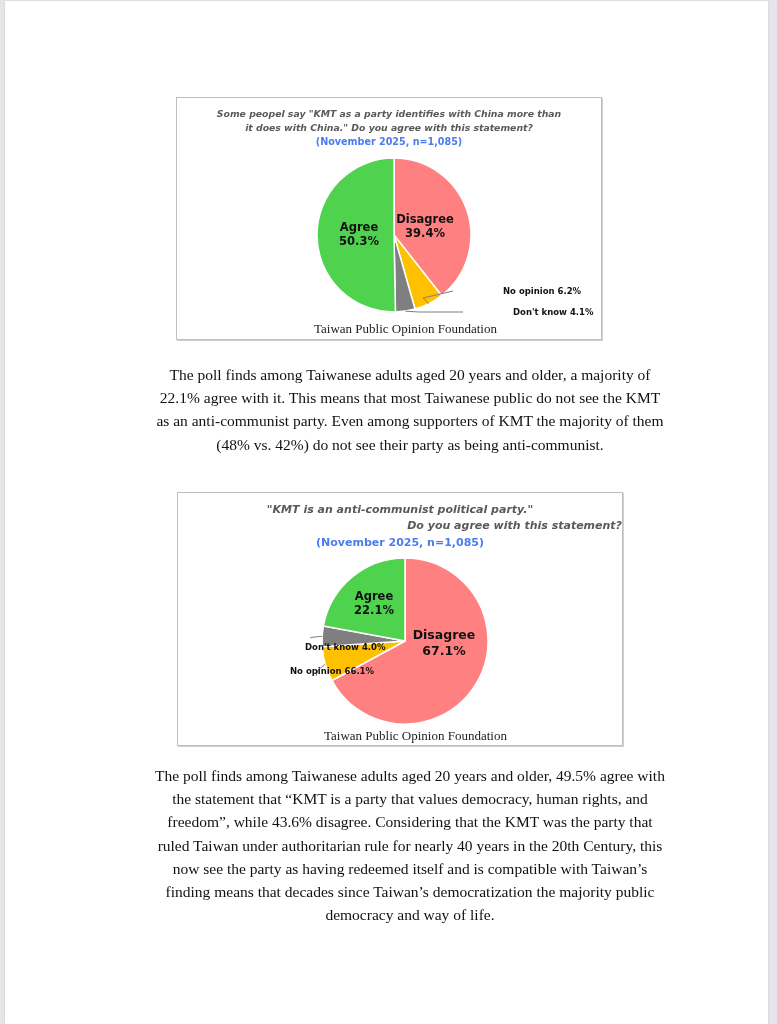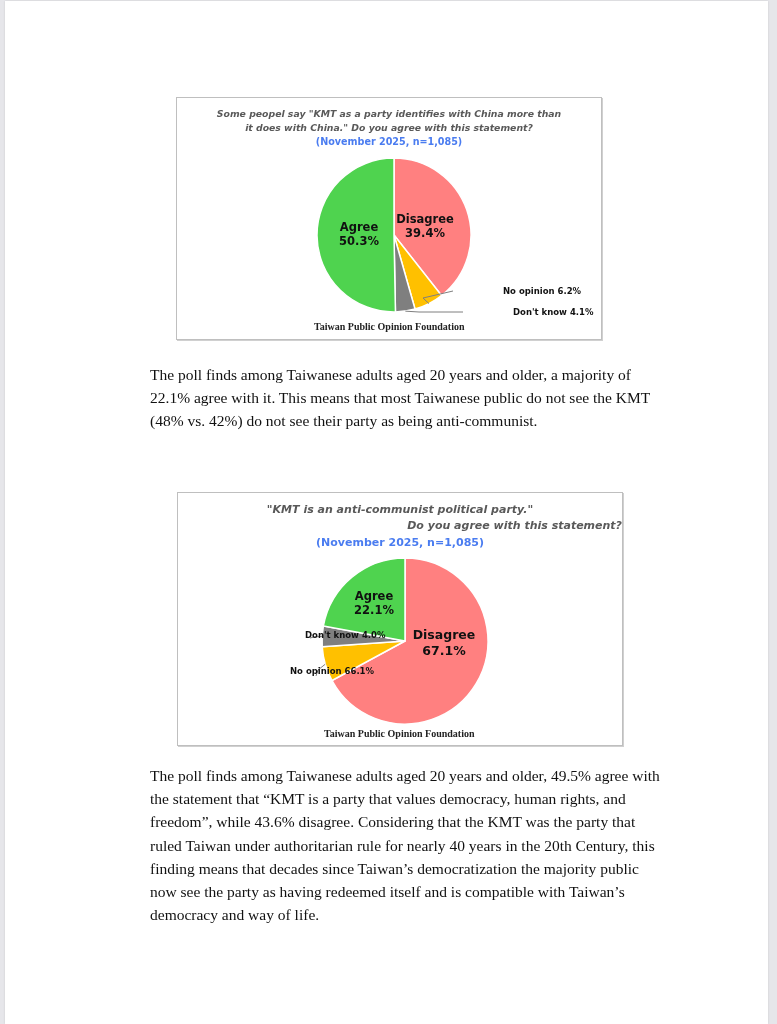--- a/index.html
+++ b/index.html
@@ -34,29 +34,29 @@
     line-height: 1.25;
   }
   .callout {
     position: absolute; white-space: nowrap;
     font-family: "DejaVu Sans", sans-serif; font-weight: bold; color: #111;
     font-size: 8.5px;
     margin-left: 48px;
   }
   .source {
     position: absolute; white-space: nowrap;
-    font-family: "Liberation Serif", serif; font-weight: bold; color: #222;
-    font-size: 10px;
+    font-family: "Liberation Serif", serif; font-weight: normal; color: #222;
+    font-size: 13px;
   }
   .para {
     position: absolute; left: 145px; width: 520px;
     font-family: "Liberation Serif", serif; font-size: 15.5px; line-height: 23.2px;
     color: #111;
   }
-  .para .line { display: block; white-space: nowrap; }
+  .para .line { display: block; white-space: nowrap; text-align: center; }
 </style>
 </head>
 <body>
 
 <div class="page">
 
   <div class="chart-box" style="left:171px; top:96px; width:424px; height:241px;">
     <div class="chart-title" style="top:10px; font-size:9.3px;">Some peopel say "KMT as a party identifies with China more than</div>
     <div class="chart-title" style="top:24px; font-size:9.3px;">it does with China." Do you agree with this statement?</div>
     <div class="chart-sub" style="top:38px; font-size:9.6px;">(November 2025, n=1,085)</div>
@@ -79,20 +79,21 @@
       <div>39.4%</div>
     </div>
     <div class="callout" style="left:278px; top:188px;">No opinion 6.2%</div>
     <div class="callout" style="left:288px; top:209px;">Don't know 4.1%</div>
     <div class="source" style="left:137px; top:223px;">Taiwan Public Opinion Foundation</div>
   </div>
 
   <div class="para" style="top:362px;">
     <span class="line">The poll finds among Taiwanese adults aged 20 years and older, a majority of</span>
     <span class="line">22.1% agree with it. This means that most Taiwanese public do not see the KMT</span>
+    <span class="line">as an anti-communist party. Even among supporters of KMT the majority of them</span>
     <span class="line">(48% vs. 42%) do not see their party as being anti-communist.</span>
   </div>
 
   <div class="chart-box" style="left:172px; top:491px; width:444px; height:252px;">
     <div class="chart-title" style="top:10px; font-size:11px;">"KMT is an anti-communist political party."</div>
     <div class="chart-title" style="top:26px; font-size:11px;text-align:right;">Do you agree with this statement?</div>
     <div class="chart-sub" style="top:43px; font-size:11px;">(November 2025, n=1,085)</div>
 
     <svg class="pie-svg" id="pie2" width="444" height="252">
         <path d="M227,148 L227,65 A83,83 0 1 1 154.01674625418383,187.52777090443897 Z" fill="#ff8080" stroke="#ffffff" stroke-width="1.5"></path>
@@ -104,28 +105,28 @@
       </svg>
 
     <div class="slice-label" style="left:166px; top:96px; width:60px; font-size:11.5px;">
       <div>Agree</div>
       <div>22.1%</div>
     </div>
     <div class="slice-label" style="left:229px; top:134px; width:74px; font-size:12.5px;">
       <div>Disagree</div>
       <div>67.1%</div>
     </div>
-    <div class="callout" style="left:51px; top:137px;padding-left:28px;">Don't know 4.0%</div>
+    <div class="callout" style="left:51px; top:149px;padding-left:28px;">Don't know 4.0%</div>
     <div class="callout" style="left:64px; top:173px;">No opinion 66.1%</div>
     <div class="source" style="left:146px; top:235px;">Taiwan Public Opinion Foundation</div>
   </div>
 
   <div class="para" style="top:763px;">
     <span class="line">The poll finds among Taiwanese adults aged 20 years and older, 49.5% agree with</span>
     <span class="line">the statement that “KMT is a party that values democracy, human rights, and</span>
     <span class="line">freedom”, while 43.6% disagree. Considering that the KMT was the party that</span>
     <span class="line">ruled Taiwan under authoritarian rule for nearly 40 years in the 20th Century, this</span>
+    <span class="line">now see the party as having redeemed itself and is compatible with Taiwan’s</span>
     <span class="line">finding means that decades since Taiwan’s democratization the majority public</span>
-    <span class="line">now see the party as having redeemed itself and is compatible with Taiwan’s</span>
     <span class="line">democracy and way of life.</span>
   </div>
 
 </div>
 
 </body></html>

